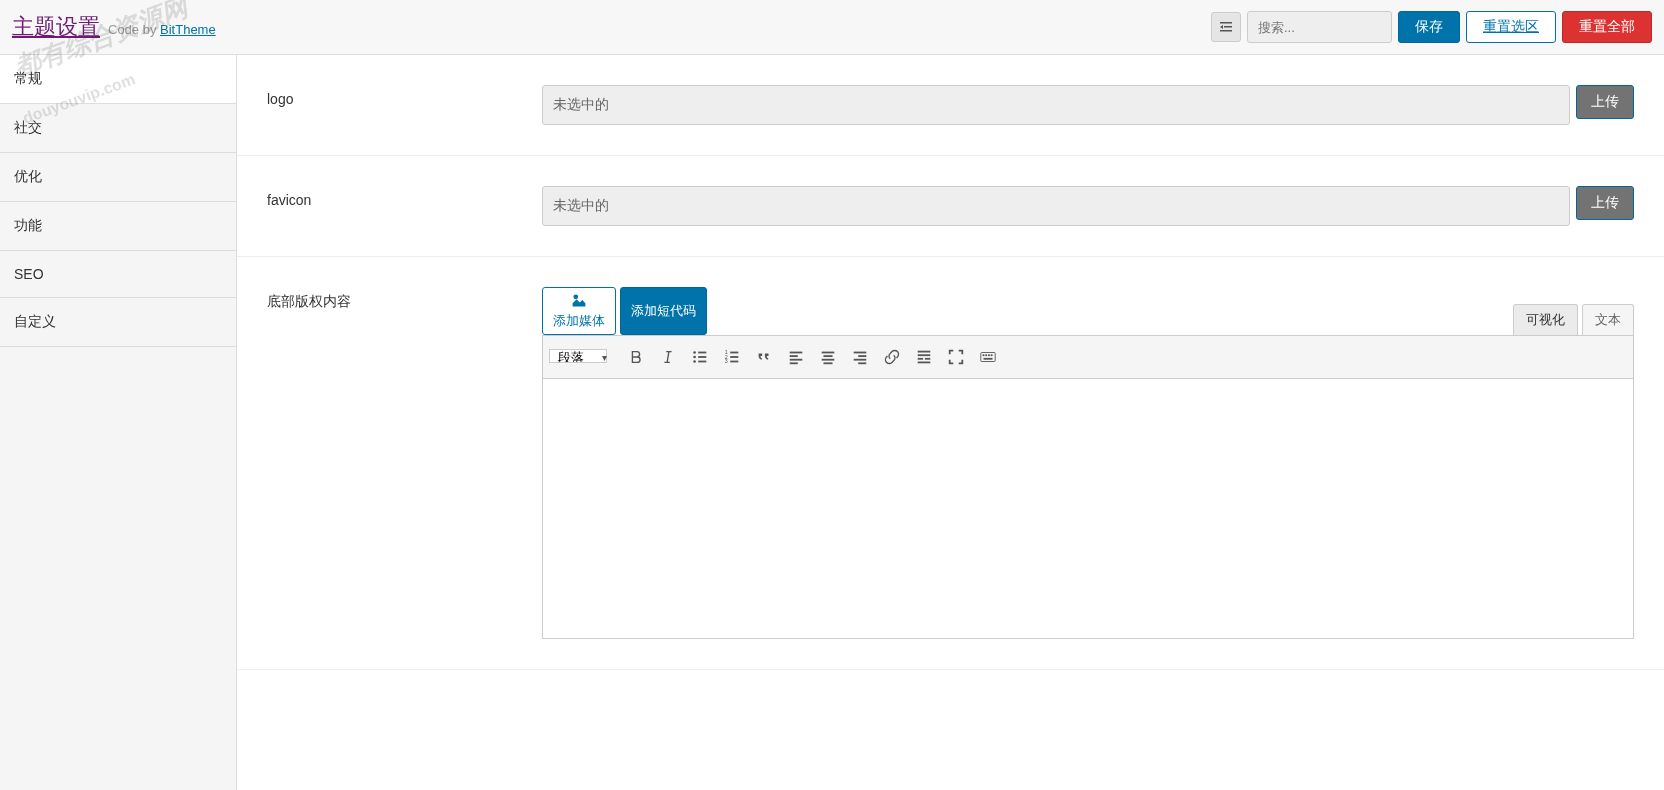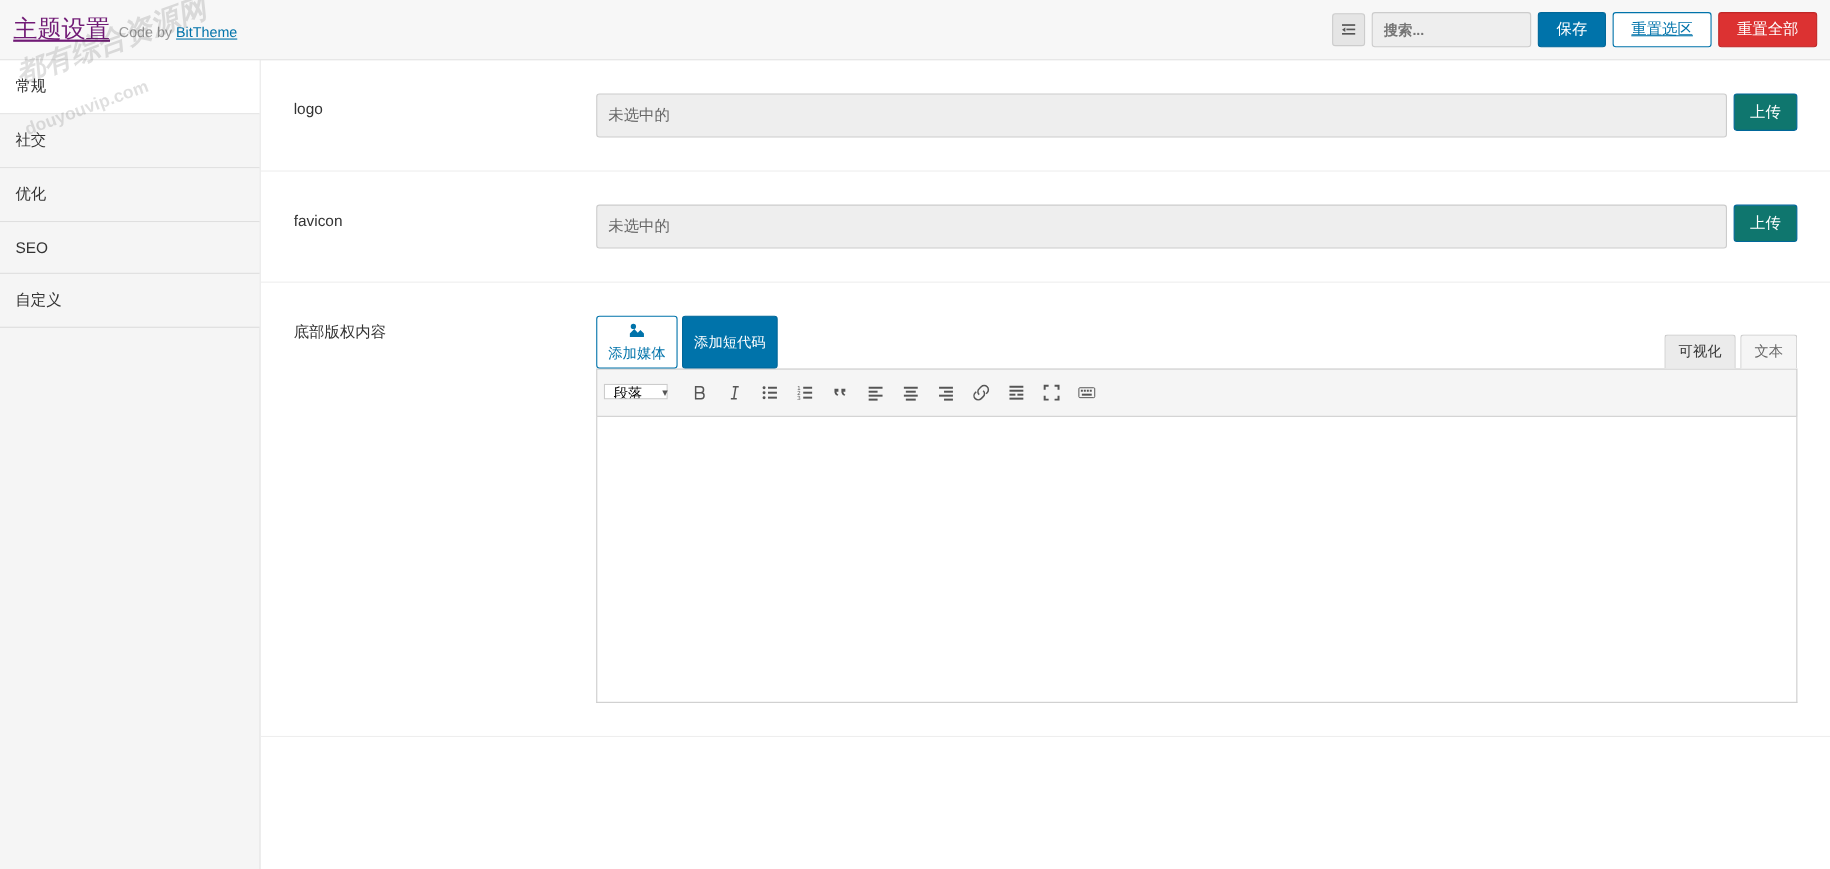--- a/index.html
+++ b/index.html
@@ -59,21 +59,20 @@
       color: #555;
     }
     .search-input {
       height: 32px;
       padding: 0 10px;
       border: 1px solid #ccc;
       border-radius: 3px;
       background: #eee;
       width: 145px;
       font-size: 13px;
-      font-weight: bold;
     }
     .btn {
       height: 32px;
       padding: 0 16px;
       border-radius: 3px;
       font-size: 14px;
       cursor: pointer;
       display: inline-flex;
       align-items: center;
       justify-content: center;
@@ -145,21 +144,21 @@
       padding: 0 10px;
       border: 1px solid #ccc;
       border-radius: 3px;
       background: #eee;
       font-size: 14px;
       color: #666;
     }
     .upload-btn {
       height: 34px;
       padding: 0 14px;
-      background: #0f766e;
+      background: #737373;
       color: #fff;
       border: 1px solid #006799;
       border-radius: 3px;
       cursor: pointer;
       font-size: 14px;
     }
     .editor-wrapper {
       flex: 1;
     }
     .editor-top-row {
@@ -325,20 +324,21 @@
     <button class="btn btn-outline">重置选区</button>
     <button class="btn btn-danger">重置全部</button>
   </div>
 </div>
 
 <div class="main">
   <div class="sidebar">
     <div class="sidebar-item active">常规</div>
     <div class="sidebar-item">社交</div>
     <div class="sidebar-item">优化</div>
+    <div class="sidebar-item">功能</div>
     <div class="sidebar-item">SEO</div>
     <div class="sidebar-item">自定义</div>
   </div>
 
   <div class="content">
     <div class="field-row">
       <div class="field-label">logo</div>
       <div class="field-control">
         <input type="text" class="readonly-input" readonly="" value="未选中的" style="">
         <button class="upload-btn">上传</button>

